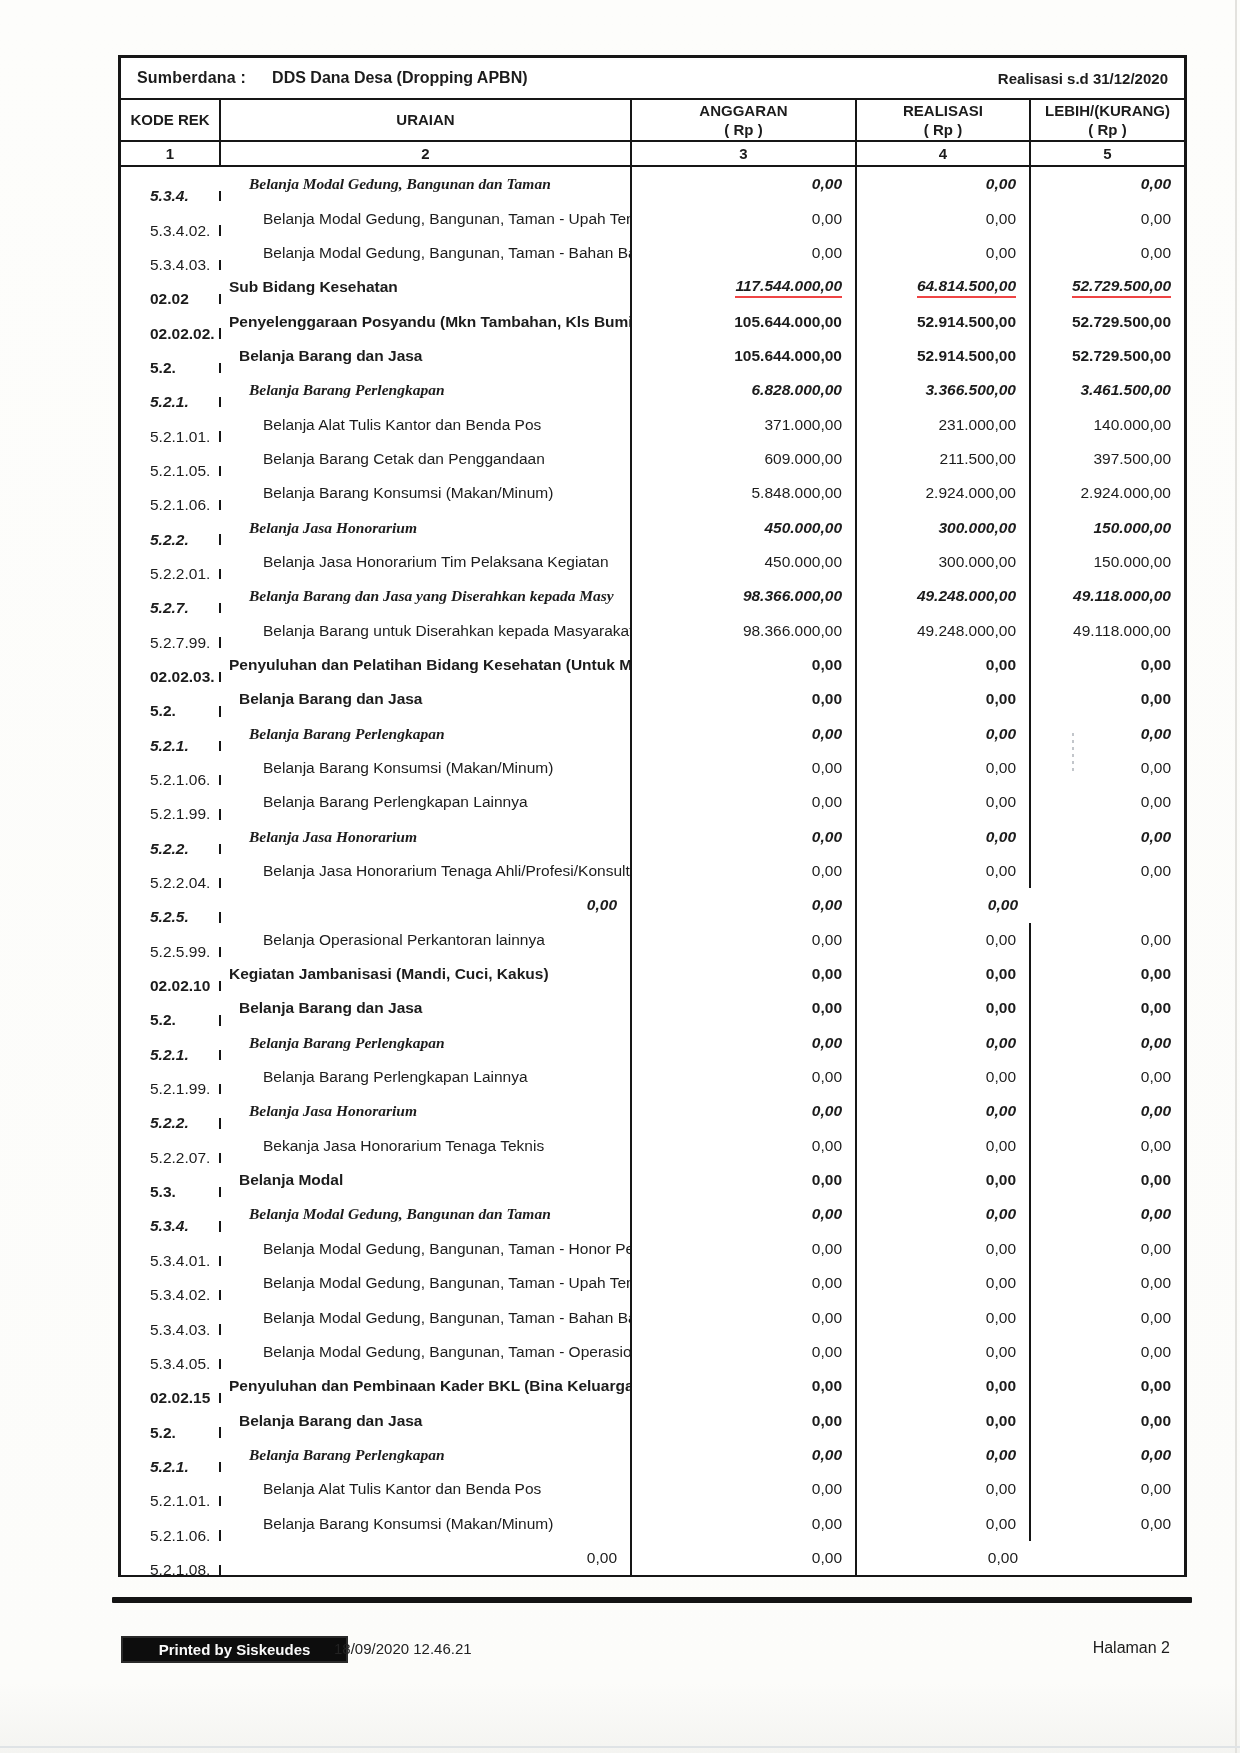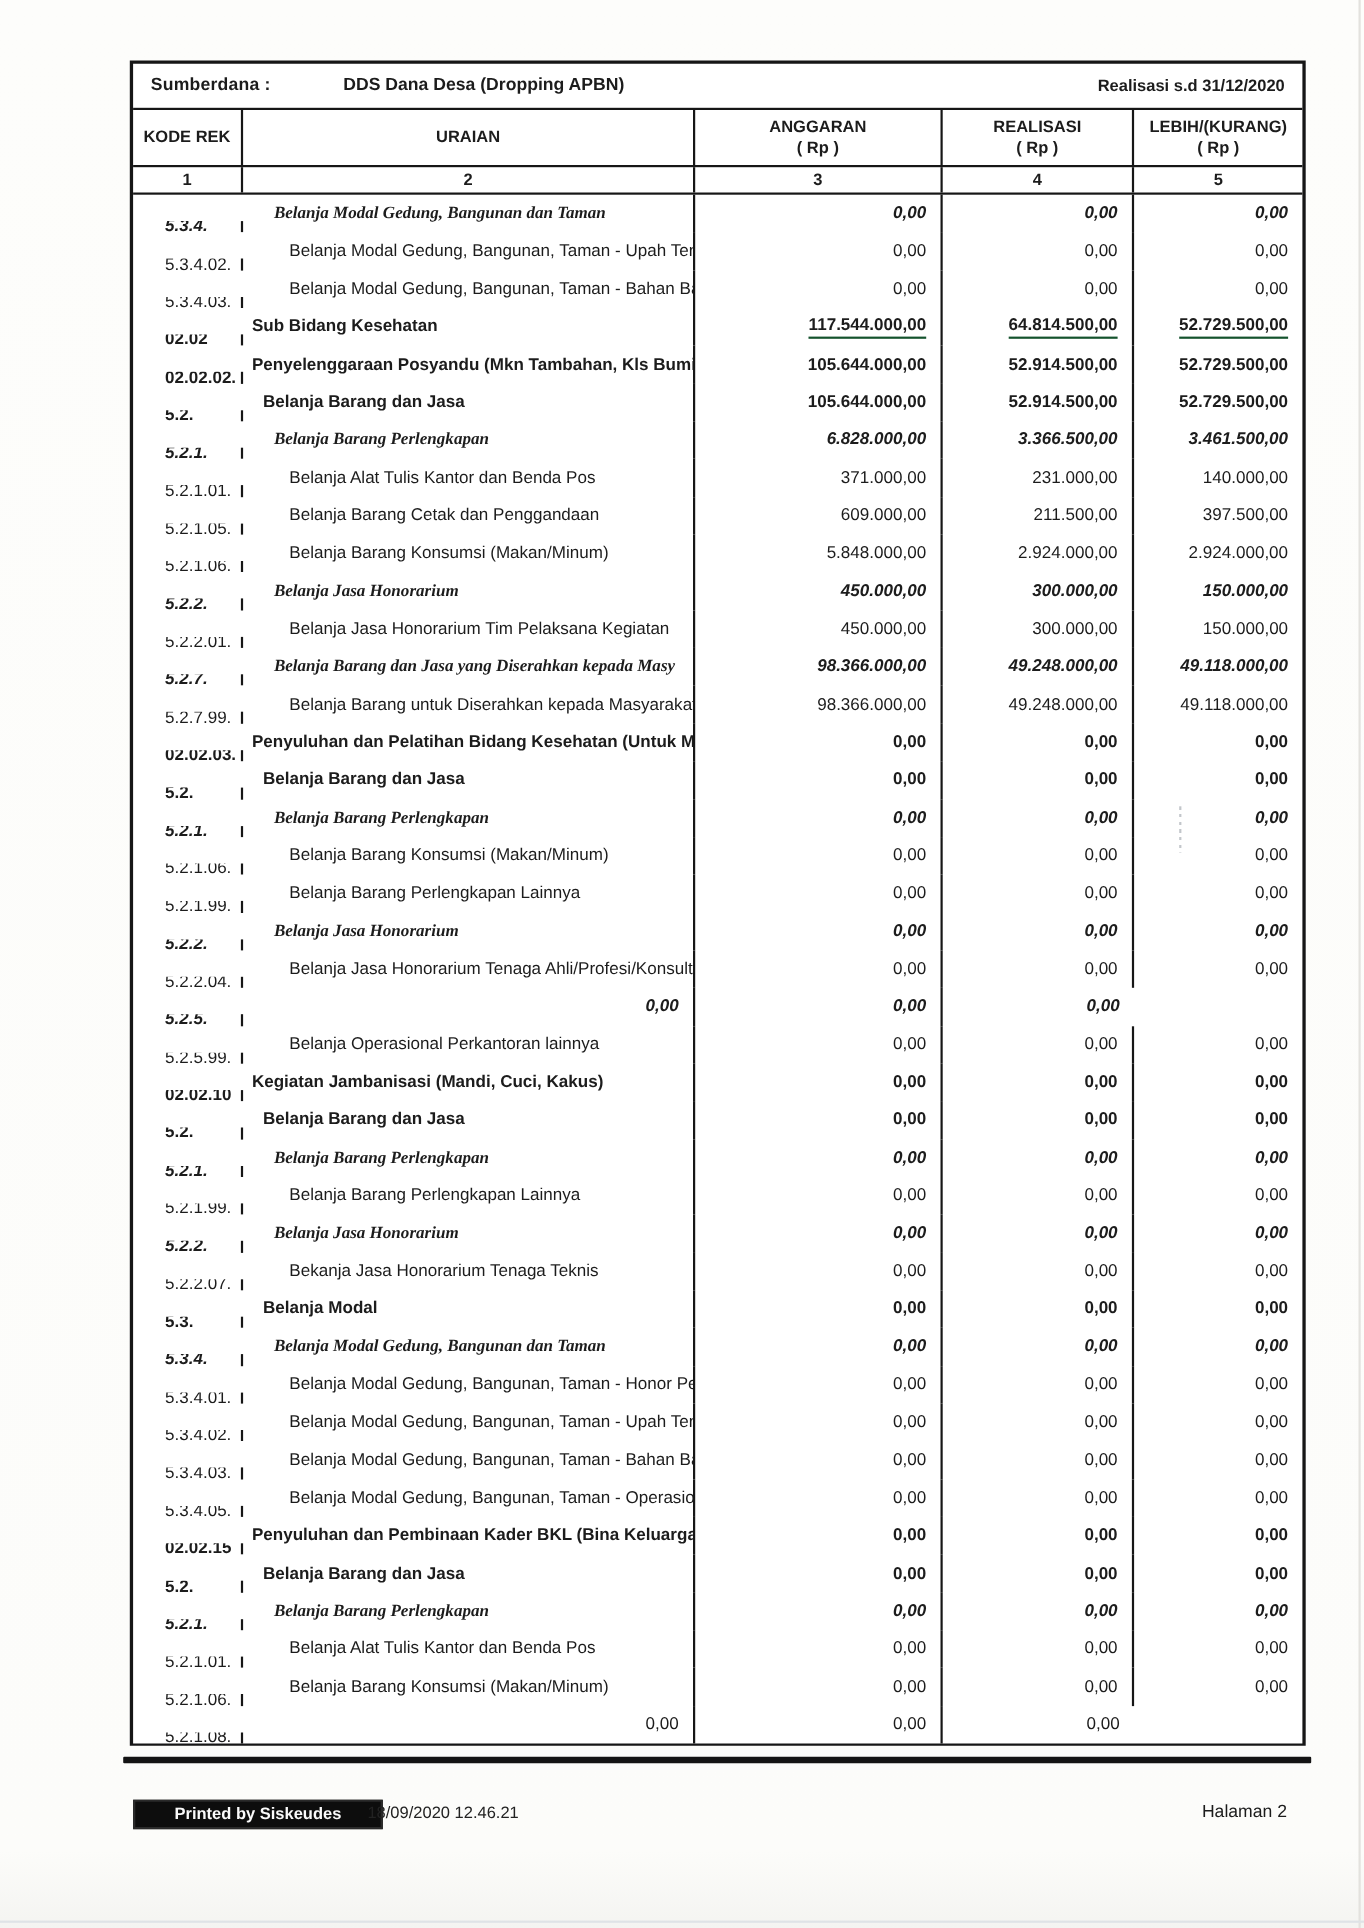--- a/index.html
+++ b/index.html
@@ -23,31 +23,31 @@
 
   
   .report {
     position:absolute; left:118px; top:55px; width:1069px;
     border:3px solid #161616; border-bottom-width:2px;
     background:#fff;
   }
   .titlebar {
     height:42px; display:flex; align-items:center;
     border-bottom:2px solid #161616; padding:0 16px;
-    font-size:16px; font-weight:bold;gap:40px;
+    font-size:16px; font-weight:bold;
   }
   .titlebar .src-label { letter-spacing:.2px; }
   .titlebar .src-value { margin-left:26px; }
   .titlebar .period { margin-left:auto; font-size:15px; }
 
   .cols { display:grid; grid-template-columns:100px 411px 225px 174px 153px; }
   .cols > div { border-right:2px solid #161616; }
   .cols > div:last-child { border-right:none; }
 
-  .colhead { height:52px; border-bottom:2px solid #161616; }
+  .colhead { height:42px; border-bottom:2px solid #161616; }
   .colhead > div {
     display:flex; flex-direction:column; align-items:center; justify-content:center;
     font-weight:bold; font-size:15px; line-height:1.3; text-align:center;
   }
   .colnums { height:25px; border-bottom:2px solid #161616; }
   .colnums > div {
     display:flex; align-items:center; justify-content:center;
     font-weight:bold; font-size:15px;
   }
 
@@ -61,21 +61,21 @@
   .row.section  .cell, .row.section-underline .cell { font-weight:bold; }
   .row.group    .cell { font-weight:bold; }
   .row.subgroup .cell { font-weight:bold; font-style:italic; }
   .row.detail   .cell { font-weight:normal; }
 
   .row.section  .uraian, .row.section-underline .uraian { padding-left:8px; }
   .row.group    .uraian { padding-left:18px; }
   .row.subgroup .uraian { padding-left:28px;font-family:Liberation Serif, serif; }
   .row.detail   .uraian { padding-left:42px; }
 
-  .row.section-underline .cv { border-bottom:2px solid #14532d; padding-bottom:1px; }
+  .row.section-underline .cv { border-bottom:2px solid #ef4444; padding-bottom:1px;font-style:italic; }
 
   .table-bottom-bar {
     position:absolute; left:112px; top:1597px; width:1080px; height:6px;
     background:#141414; border-radius:1px;
   }
 
   
   .printed-badge {
     position:absolute; left:121px; top:1636px; width:227px; height:27px;
     background:#0d0d0d; color:#fafafa; display:flex; align-items:center; justify-content:center;

